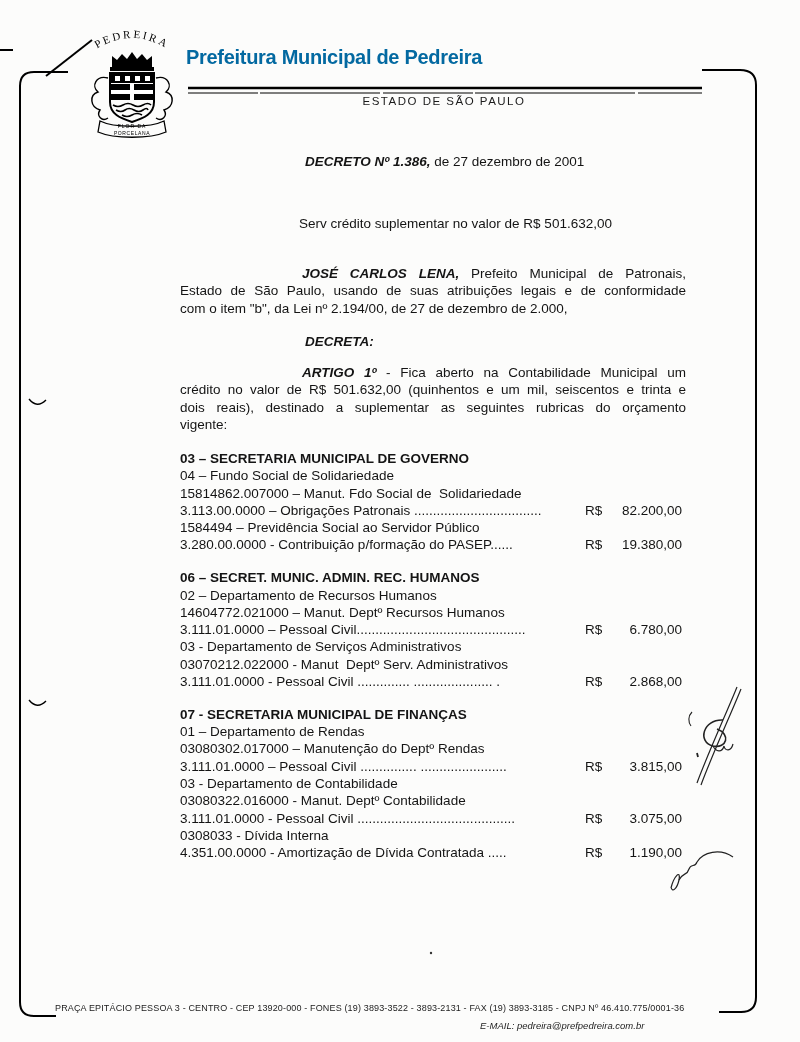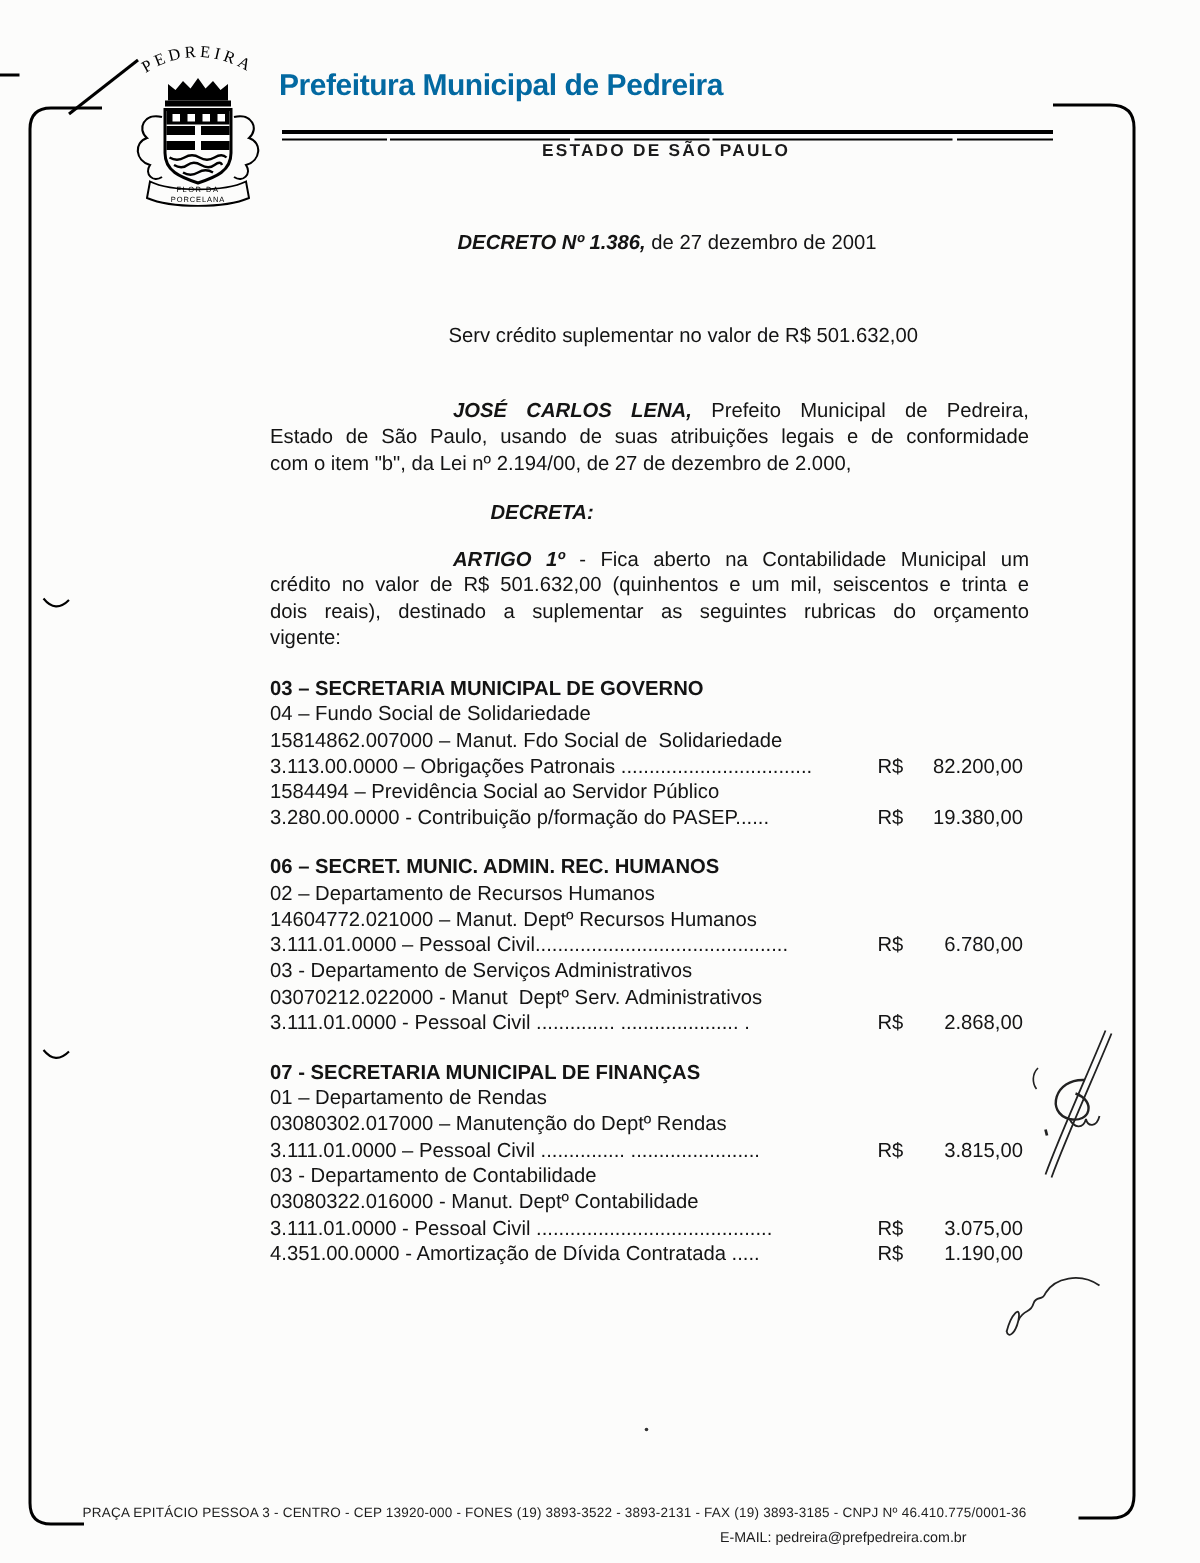--- a/index.html
+++ b/index.html
@@ -11,51 +11,51 @@
   .abs { position:absolute; }
   .deco { position:absolute; left:0; top:0; pointer-events:none; }
 
   .title {
     left:186px; top:46px; width:520px;
     font-size:20px; font-weight:bold; letter-spacing:-0.3px;
     color:#0369a1; white-space:nowrap;
   }
   .subtitle {
     left:186px; top:95px; width:516px; text-align:center;
-    font-size:11.5px; letter-spacing:1.5px; color:#1b1b1b;font-weight:bold;
+    font-size:11.5px; letter-spacing:1.5px; color:#1b1b1b;
   }
 
   .bi { font-weight:bold; font-style:italic; }
   .body-text { font-size:13.5px; line-height:17.3px; }
 
   .decreto-line { left:305px; top:154px; font-size:13.5px; }
   .summary { left:299px; top:216px; font-size:13.5px; }
 
   .para { left:180px; width:506px; }
   .jline { text-align:justify; text-align-last:justify; }
   .indent { padding-left:122px; }
 
-  .decreta { left:305px; top:334px; font-size:13.5px;margin-left:22px; }
+  .decreta { left:305px; top:334px; font-size:13.5px; }
 
   .sections { left:180px; top:450px; width:506px; }
   .sec-heading { font-weight:bold; white-space:pre; }
   .sec-line { position:relative; white-space:pre; height:17.3px; }
   .amt {
     position:absolute; left:405px; top:0; width:97px;
     display:flex; justify-content:space-between; white-space:normal;
   }
   .sec + .sec { margin-top:15.5px; }
 
   .footer1 {
     left:55px; top:1003px; width:692px; 
     font-size:9px; letter-spacing:0.15px; color:#1c1c1c; white-space:nowrap;
   }
   .footer2 { top:1020px; font-size:9.5px; color:#1c1c1c; white-space:nowrap; }
   .f-home { left:90px;margin-top:36px; }
-  .f-mail { left:480px; }
+  .f-mail { left:480px;font-style:italic; }
 
   .emblem { left:72px; top:20px; }
 </style>
 </head>
 <body>
 
 <div class="page">
 
   <svg class="deco" width="800" height="1042" viewBox="0 0 800 1042">
     <path d="M68 72 L34 72 Q20 72 20 86 L20 1002 Q20 1016 34 1016 L56 1016" fill="none" stroke="#000" stroke-width="2"></path>
@@ -122,21 +122,21 @@
   <div class="abs subtitle">ESTADO DE SÃO PAULO</div>
 
   <div class="abs decreto-line">
     <span class="bi">DECRETO Nº 1.386,</span><span> de 27 dezembro de 2001</span>
   </div>
 
   <div class="abs summary">Serv crédito suplementar no valor de R$ 501.632,00</div>
 
   <div class="abs para body-text" style="top:265px;">
     <div class="jline">
-      <span class="bi indent">JOSÉ CARLOS LENA,</span><span> Prefeito Municipal de Pedreira,</span>
+      <span class="bi indent">JOSÉ CARLOS LENA,</span><span> Prefeito Municipal de Patronais,</span>
     </div>
     <div class="jline">Estado de São Paulo, usando de suas atribuições legais e de conformidade</div>
     <div>com o item "b", da Lei nº 2.194/00, de 27 de dezembro de 2.000,</div>
   </div>
 
   <div class="abs decreta bi">DECRETA:</div>
 
   <div class="abs para body-text" style="top:364px;">
     <div class="jline">
       <span class="bi indent">ARTIGO 1º</span><span> - Fica aberto na Contabilidade Municipal um</span>
@@ -186,20 +186,21 @@
       <div class="sec-line"><span>3.111.01.0000 – Pessoal Civil ............... .......................</span><span class="amt">
             <span>R$</span>
             <span>3.815,00</span>
           </span></div>
       <div class="sec-line"><span>03 - Departamento de Contabilidade</span></div>
       <div class="sec-line"><span>03080322.016000 - Manut. Deptº Contabilidade</span></div>
       <div class="sec-line"><span>3.111.01.0000 - Pessoal Civil ..........................................</span><span class="amt">
             <span>R$</span>
             <span>3.075,00</span>
           </span></div>
+      <div class="sec-line"><span>0308033 - Dívida Interna</span></div>
       <div class="sec-line"><span>4.351.00.0000 - Amortização de Dívida Contratada .....</span><span class="amt">
             <span>R$</span>
             <span>1.190,00</span>
           </span></div>
     </div>
 
   </div>
 
   <div class="abs footer1">PRAÇA EPITÁCIO PESSOA 3 - CENTRO - CEP 13920-000 - FONES (19) 3893-3522 - 3893-2131 - FAX (19) 3893-3185 - CNPJ Nº 46.410.775/0001-36</div>
   <div class="abs footer2 f-home">

